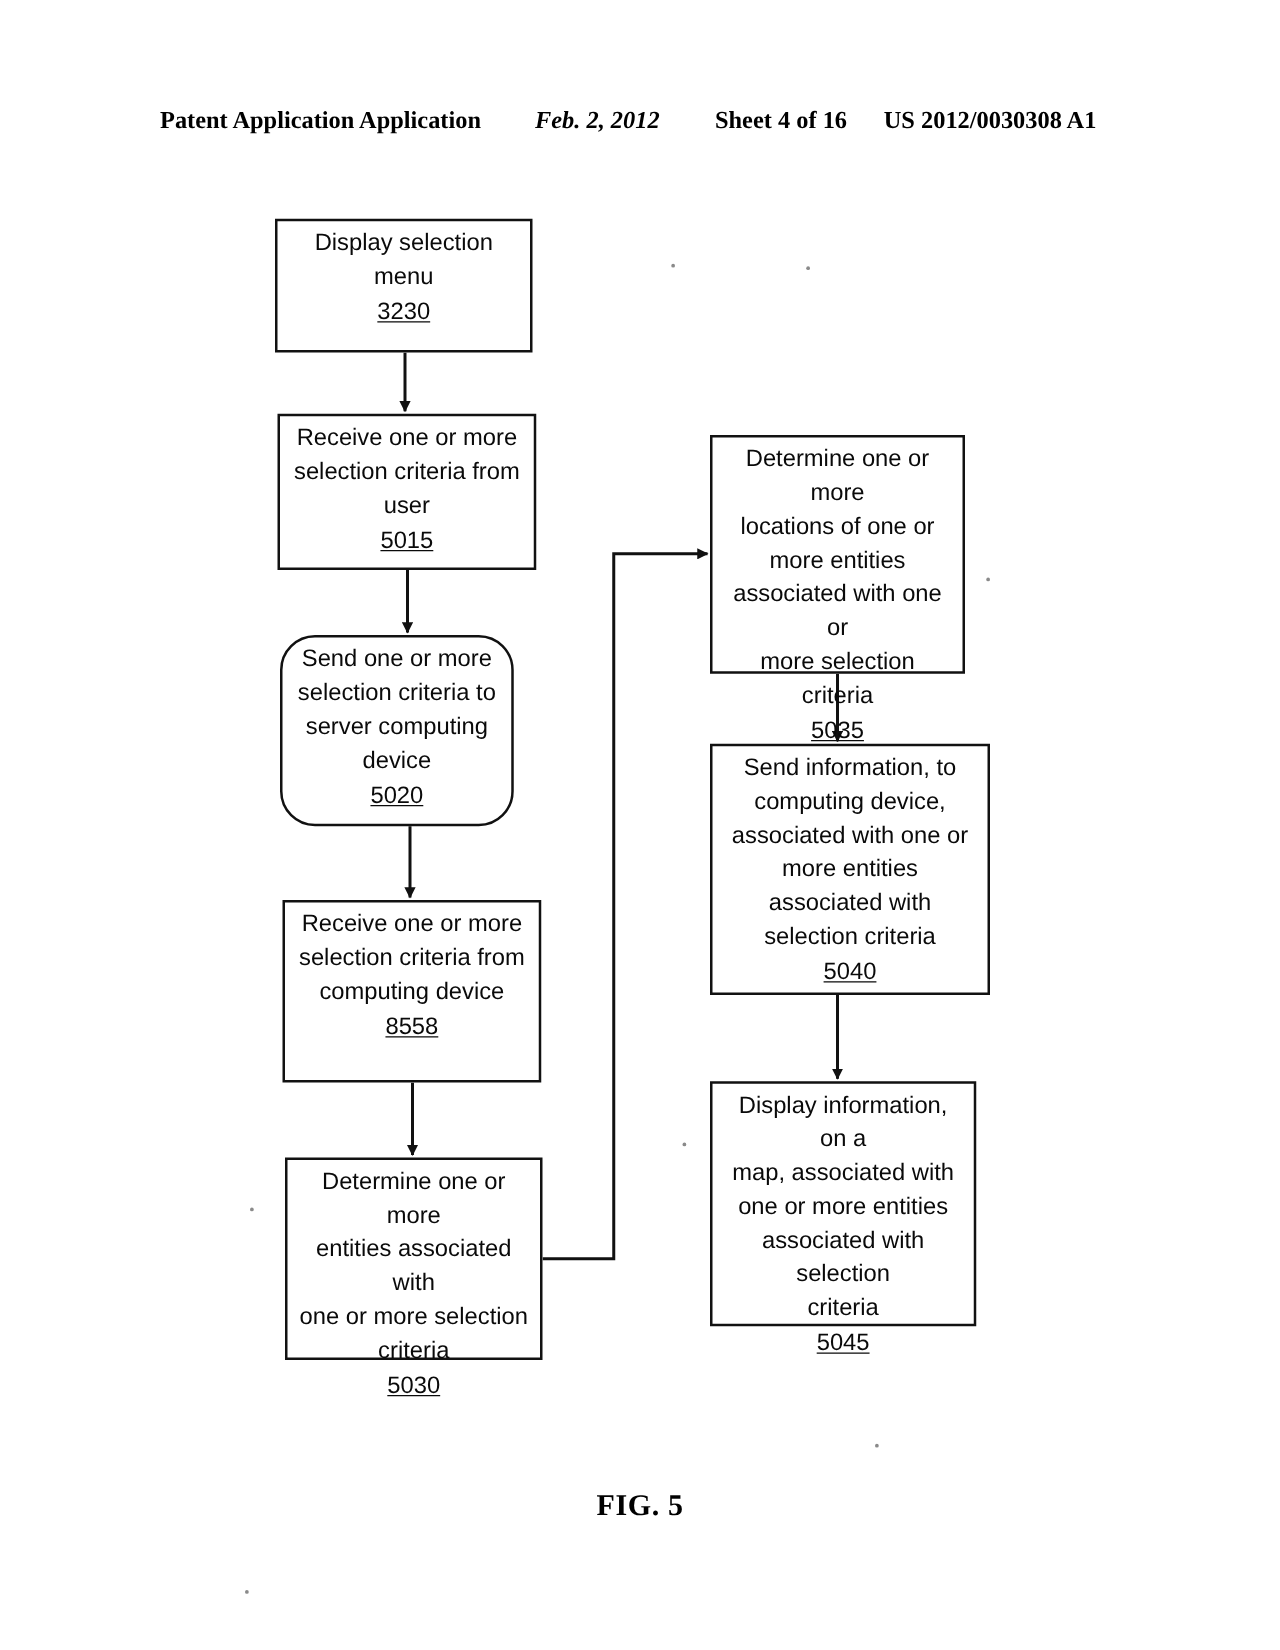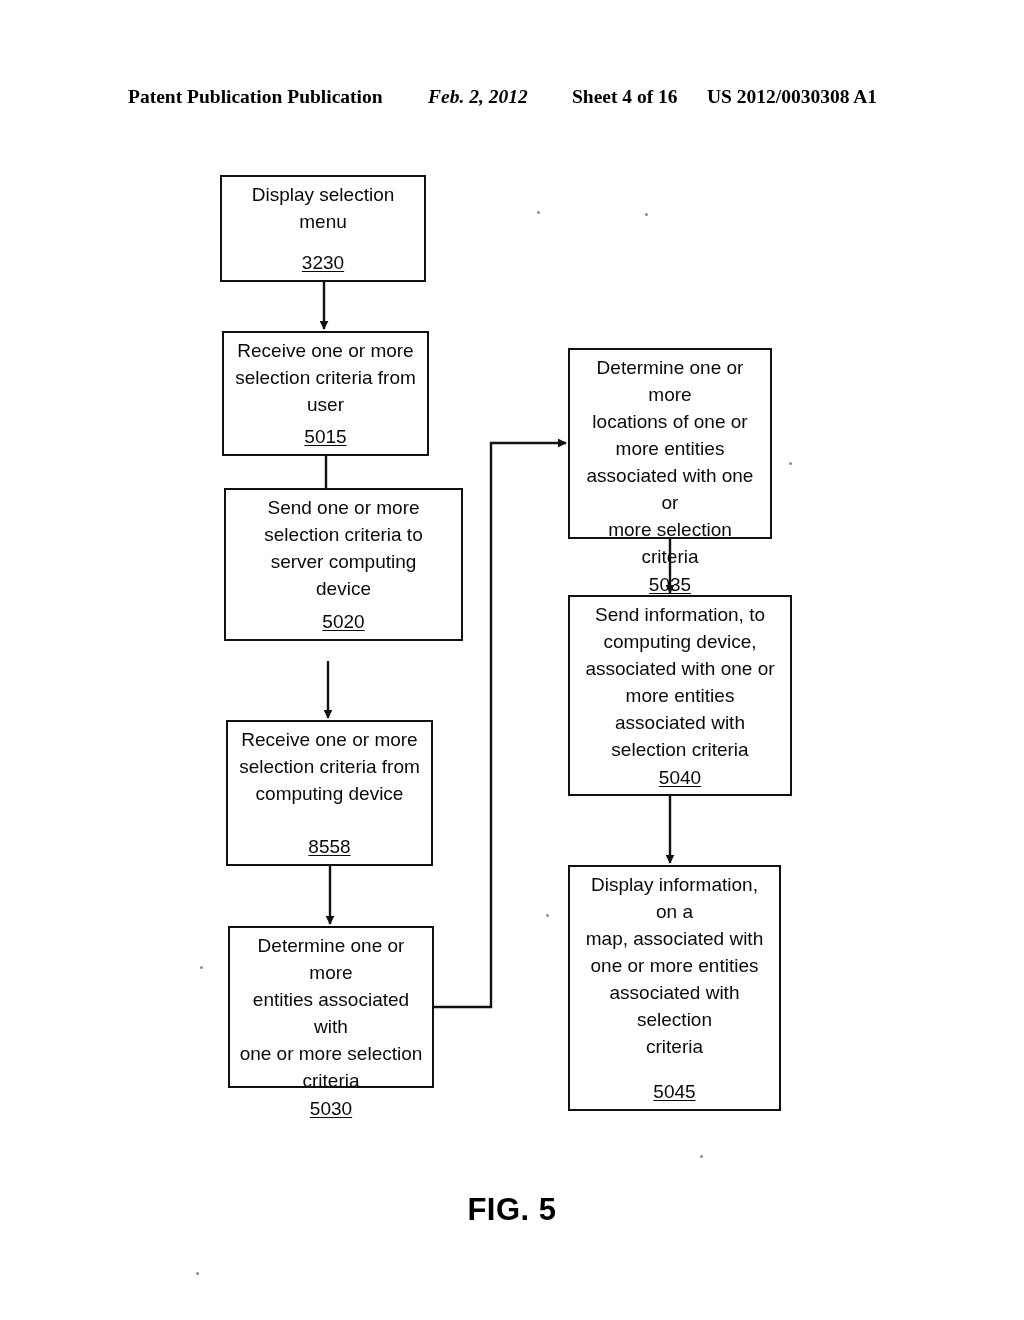--- a/index.html
+++ b/index.html
@@ -53,21 +53,21 @@
   }
 
   .node {
     position: absolute;
     box-sizing: border-box;
     border: 2.2px solid #111111;
     background: #ffffff;
     display: flex;
     flex-direction: column;
     align-items: center;
-    justify-content: space-between;
+    justify-content: flex-start;
     text-align: center;
     font-family: "Liberation Sans", sans-serif;
     font-size: 19px;
     line-height: 27px;
     color: #0a0a0a;
     padding: 4px 8px;
   }
   .node .node-text {
     display: block;
     white-space: pre-line;
@@ -75,55 +75,55 @@
   .node .node-ref {
     display: block;
     text-decoration: underline;
     text-underline-offset: 2px;
     margin-top: 1px;
   }
 
   
   #node-5010 { left: 220px; top: 175px;  width: 206px; height: 107px; }
   #node-5015 { left: 222px; top: 331px;  width: 207px; height: 125px; }
-  #node-5020 { left: 224px; top: 488px;  width: 239px; height: 153px; }
+  #node-5020 { left: 224px; top: 508px;  width: 187px; height: 153px; border-radius: 28px; }
   #node-5025 { left: 226px; top: 720px;  width: 207px; height: 146px; }
   #node-5030 { left: 228px; top: 926px;  width: 206px; height: 162px; }
   #node-5035 { left: 568px; top: 348px;  width: 204px; height: 191px; }
   #node-5040 { left: 568px; top: 595px;  width: 224px; height: 201px; }
-  #node-5045 { left: 568px; top: 865px;  width: 213px; height: 246px; }
+  #node-5045 { left: 568px; top: 865px;  width: 213px; height: 196px; }
 
   
   #figure-caption {
     position: absolute;
     left: 0;
     top: 1192px;
     width: 1024px;
     text-align: center;
-    font-family: Liberation Sans, sans-serif;
+    font-family: Liberation Serif, serif;
     font-weight: bold;
-    font-size: 31px;
+    font-size: 24px;
     letter-spacing: 0.5px;
     color: #000000;
   }
 
   
   .speckle {
     position: absolute;
     background: #8a8a8a;
     border-radius: 50%;
     width: 3px;
     height: 3px;
   }
 </style>
 </head>
 <body>
 
 <div id="page-header">
-  <span class="h-pub">Patent Publication Publication</span>
+  <span class="h-pub">Patent Application Application</span>
   <span class="h-date">Feb. 2, 2012</span>
   <span class="h-sheet">Sheet 4 of 16</span>
   <span class="h-pubno">US 2012/0030308 A1</span>
 </div>
 
 <div id="flowchart">
 
   <svg id="connector-layer" viewBox="0 0 1024 1320" width="1024" height="1320" xmlns="http://www.w3.org/2000/svg">
     <defs>
       <marker id="arrowhead" markerWidth="9" markerHeight="9" refX="8.2" refY="4.5" orient="auto" markerUnits="userSpaceOnUse">

